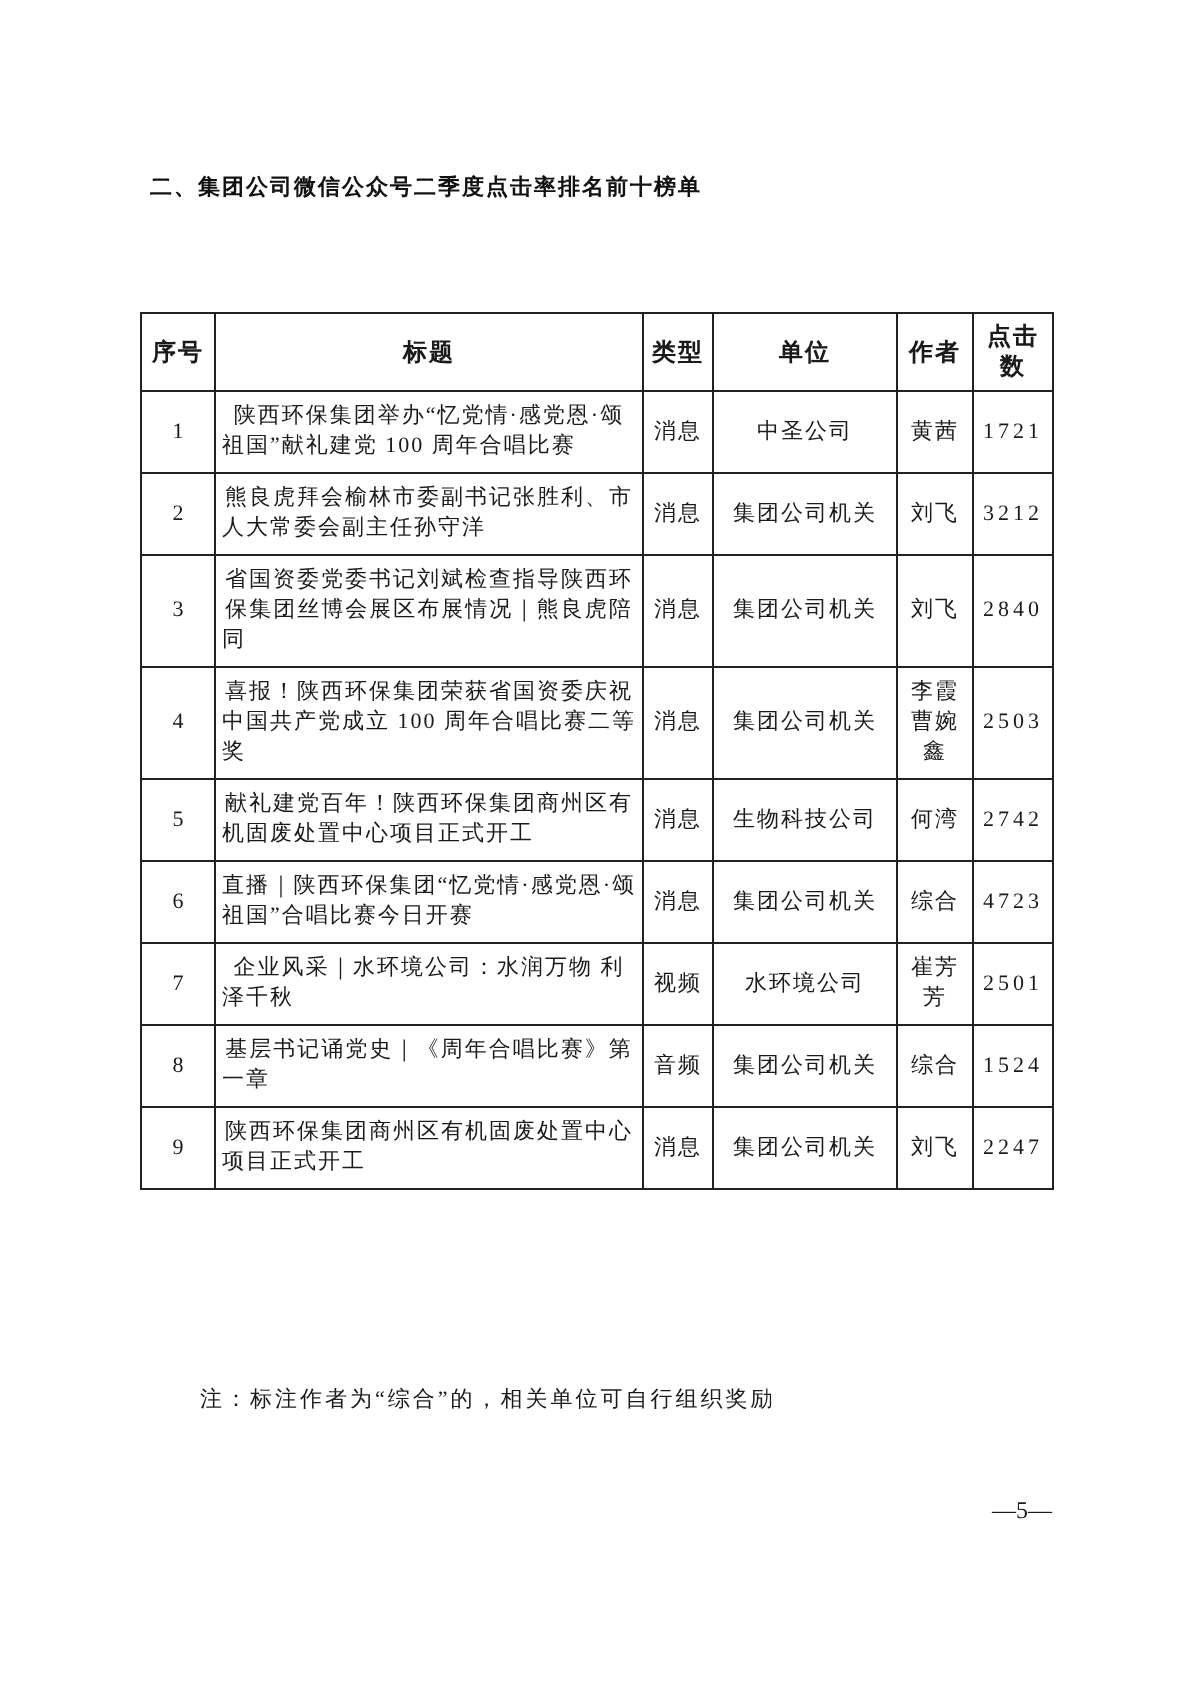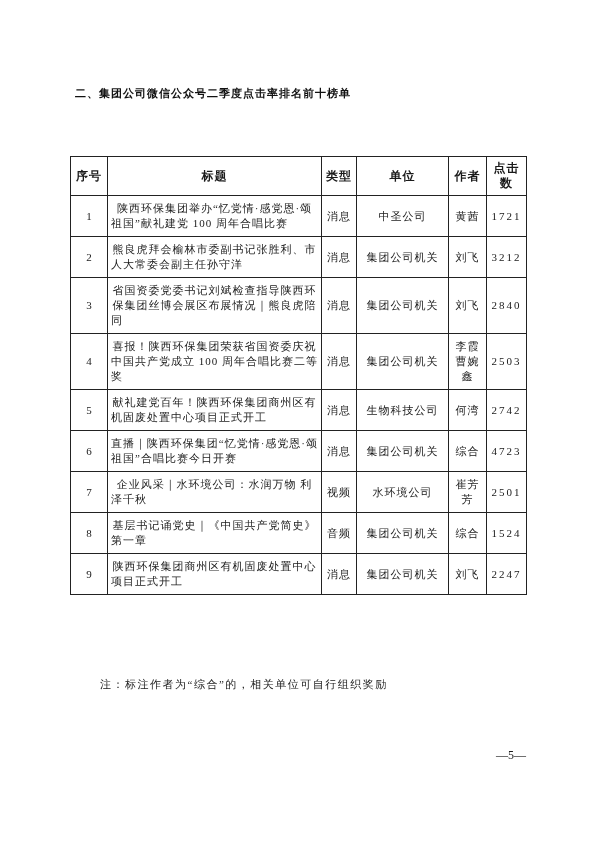--- a/index.html
+++ b/index.html
@@ -72,21 +72,21 @@
     letter-spacing: 1px;
     padding: 5px 2px;
   }
   td.cell-clicks {
     letter-spacing: 2px;
     padding-left: 1px;
   }
   .note {
     position: absolute;
     left: 100px;
-    top: 677px;
+    top: 692px;
     font-size: 11px;
     letter-spacing: 1.5px;
     color: #1a1a1a;
     white-space: nowrap;
   }
   .page-number {
     position: absolute;
     right: 74px;
     top: 748px;
     font-size: 12px;
@@ -179,21 +179,21 @@
       <td class="cell-no">7</td>
       <td class="cell-title">企业风采｜水环境公司：水润万物 利泽千秋</td>
       <td class="cell-type">视频</td>
       <td class="cell-unit">水环境公司</td>
       <td class="cell-author">崔芳芳</td>
       <td class="cell-clicks">2501</td>
     </tr>
 
     <tr>
       <td class="cell-no">8</td>
-      <td class="cell-title">基层书记诵党史｜《中国共产党简史》第一章</td>
+      <td class="cell-title">基层书记诵党史｜《周年合唱比赛》第一章</td>
       <td class="cell-type">音频</td>
       <td class="cell-unit">集团公司机关</td>
       <td class="cell-author">综合</td>
       <td class="cell-clicks">1524</td>
     </tr>
 
     <tr>
       <td class="cell-no">9</td>
       <td class="cell-title">陕西环保集团商州区有机固废处置中心项目正式开工</td>
       <td class="cell-type">消息</td>

